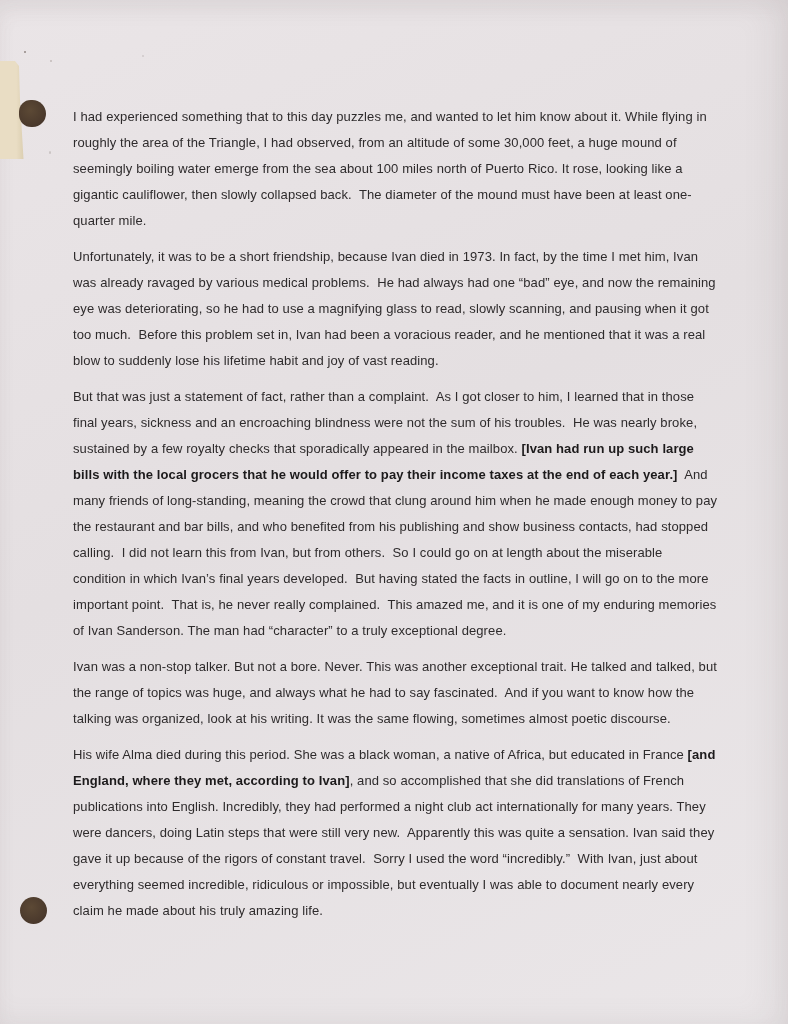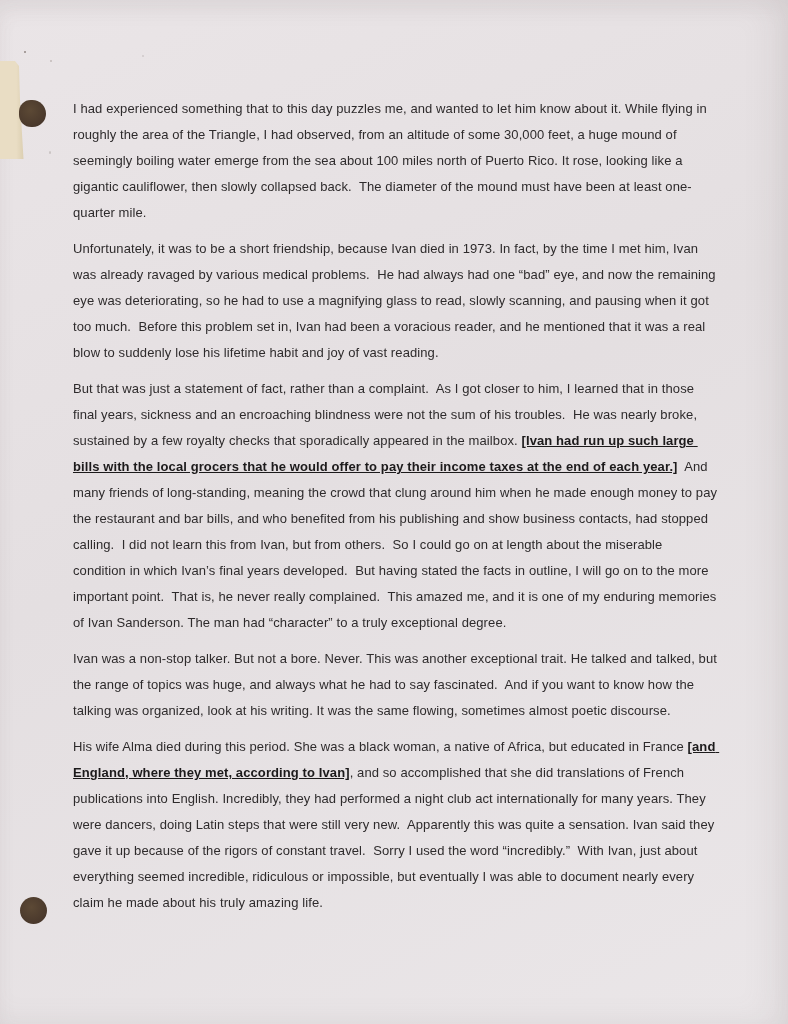--- a/index.html
+++ b/index.html
@@ -35,27 +35,26 @@
     position: absolute;
     left: 73px;
     top: 96px;
     width: 646px;
     font-size: 13px;
     line-height: 26px;
     letter-spacing: 0.1px;
     color: var(--text);
   }
   .text-block p {
-    margin: 0 0 10px 0;
+    margin: 8px 0 10px 0;
     white-space: pre-wrap;
   }
   .text-block .bold {
     font-weight: bold;
     color: var(--bold-text);
-    text-decoration: underline;
   }
   .tape-strip {
     position: absolute;
     left: 0;
     top: 61px;
     width: 25px;
     height: 98px;
     background: linear-gradient(90deg, var(--tape) 65%, var(--tape-edge) 100%);
     clip-path: polygon(0 0, 60% 0, 76% 5%, 80% 40%, 94% 100%, 0 100%);
   }

